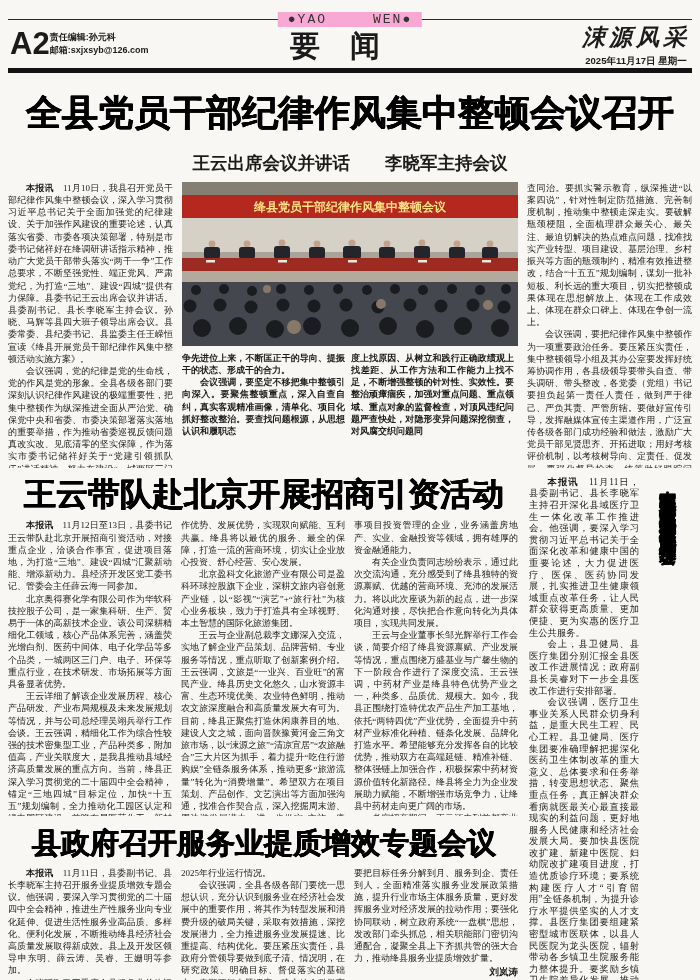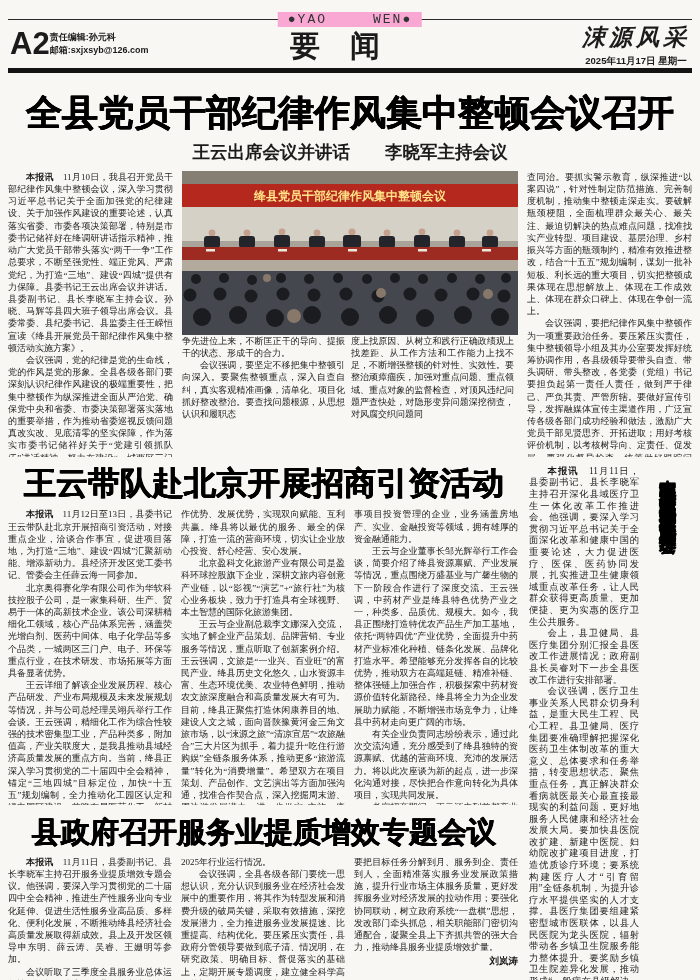--- a/index.html
+++ b/index.html
@@ -24,35 +24,35 @@
   .masthead{font-size:23px;font-weight:900;font-style:italic;letter-spacing:4px;
             font-family:"Liberation Serif","DejaVu Serif",serif;}
   .dateline{font-size:9.5px;font-weight:700;margin-top:2px;
             font-family:"Liberation Sans","DejaVu Sans",sans-serif;text-align:center;}
   .black-rule{height:5px;background:#141414;margin-top:2px;}
   
   .bigtitle{font-family:"Liberation Sans","DejaVu Sans",sans-serif;font-weight:900;color:#000;
             text-align:center;line-height:1.08;
             text-shadow:0.6px 0 0 #000,-0.6px 0 0 #000,0 0.4px 0 #000;}
   .t1{font-size:36px;margin-top:21px;letter-spacing:0px;}
-  .sub1{font-size:17.5px;font-weight:700;text-align:center;margin-top:7px;
+  .sub1{font-size:17.5px;font-weight:700;text-align:center;margin-top:18px;
         font-family:Liberation Serif, serif;}
   
   .bt p{margin:0;font-size:9px;line-height:12.2px;text-align:justify;text-indent:2em;
         font-family:"Liberation Serif","DejaVu Serif",serif;}
   .bt p.cont{text-indent:0;}
   .bt .lead{font-family:"Liberation Sans","DejaVu Sans",sans-serif;font-weight:900;}
   .byline{text-align:right;font-weight:700;font-size:9.5px;margin-top:2px;
           font-family:"Liberation Sans","DejaVu Sans",sans-serif;}
   
   .a1-body{display:flex;gap:9px;margin-top:7px;height:286px;overflow:hidden;}
   .colN{width:165px;overflow:hidden;}
   .mid{width:336px;}
   .photo{width:324px;height:164px;background:#3b82f6;}
-  .mid-cols{display:flex;gap:6px;height:112px;overflow:hidden;}
+  .mid-cols{display:flex;gap:6px;margin-top:6px;height:112px;overflow:hidden;font-weight:bold;}
   .mid-col{width:163px;overflow:hidden;}
   
   .lower{display:flex;gap:9px;margin-top:9px;height:538px;}
   .lower-left{width:512px;}
   .t2{font-size:32px;}
   .a2-body{display:flex;gap:9px;margin-top:8px;height:297px;overflow:hidden;}
   .colW{width:164px;overflow:hidden;}
   .t4{font-size:29px;margin-top:12px;}
   .a4-body{display:flex;gap:9px;margin-top:7px;height:138px;overflow:hidden;}
   
@@ -205,22 +205,22 @@
             <p>王云详细了解该企业发展历程、核心产品研发、产业布局规模及未来发展规划等情况，并与公司总经理吴翊兵举行工作会谈。王云强调，精细化工作为综合性较强的技术密集型工业，产品种类多，附加值高，产业关联度大，是我县推动县域经济高质量发展的重点方向。当前，绛县正深入学习贯彻党的二十届四中全会精神，锚定“三地四城”目标定位，加快“十五五”规划编制，全力推动化工园区认定和绿电园区建设，前瞻布局医药化工、新材料、高端装备制造等产业项目，促进传统产业存量焕新、战新产业增量壮大，着力构建具有绛县特色的现代化产业体系。奥得赛公司科研技术领先、人才实力雄厚，双方合作有基础、有条件。希望进一步加强对接，抢抓机遇，努力把各自的产业优势、资源优势转化为合</p>
           </div>
           <div class="colW">
             <p class="cont">作优势、发展优势，实现双向赋能、互利共赢。绛县将以最优的服务、最全的保障，打造一流的营商环境，切实让企业放心投资、舒心经营、安心发展。</p>
             <p>北京盈科文化旅游产业有限公司是盈科环球控股旗下企业，深耕文旅内容创意产业链，以“影视”“演艺”+“旅行社”为核心业务板块，致力于打造具有全球视野、本土智慧的国际化旅游集团。</p>
             <p>王云与企业副总裁李文娜深入交流，实地了解企业产品策划、品牌营销、专业服务等情况，重点听取了创新案例介绍。王云强调，文旅是“一业兴、百业旺”的富民产业。绛县历史文化悠久，山水资源丰富、生态环境优美、农业特色鲜明，推动农文旅深度融合和高质量发展大有可为。目前，绛县正聚焦打造休闲康养目的地、建设人文之城，面向晋陕豫黄河金三角文旅市场，以“涑源之旅”“清凉宜居”“农旅融合”三大片区为抓手，着力提升“吃住行游购娱”全链条服务体系，推动更多“旅游流量”转化为“消费增量”。希望双方在项目策划、产品创作、文艺演出等方面加强沟通，找准合作契合点，深入挖掘周末游、周边游发展潜力，进一步做实“文旅＋康养、＋演艺、＋体育”等领域结合文章，不断创新消费新场景、拓展消费新业态，让广大游客在绛县“留得住、玩得好”。诚邀盈科旅游公司到绛考察，布局产业新项目，开拓市场新空间。</p>
 
           </div>
           <div class="colW">
             <p class="cont">事项目投资管理的企业，业务涵盖房地产、实业、金融投资等领域，拥有雄厚的资金融通能力。</p>
+            <p>有关企业负责同志纷纷表示，通过此次交流沟通，充分感受到了绛县独特的资源禀赋、优越的营商环境、充沛的发展活力。将以此次座谈为新的起点，进一步深化沟通对接，尽快把合作意向转化为具体项目，实现共同发展。</p>
             <p>王云与企业董事长邹光辉举行工作会谈，简要介绍了绛县资源禀赋、产业发展等情况，重点围绕万盛基业与广馨生物的下一阶段合作进行了深度交流。王云强调，中药材产业是绛县特色优势产业之一，种类多、品质优、规模大。如今，我县正围绕打造特优农产品生产加工基地，依托“两特四优”产业优势，全面提升中药材产业标准化种植、链条化发展、品牌化打造水平。希望能够充分发挥各自的比较优势，推动双方在高端延链、精准补链、整体强链上加强合作，积极探索中药材资源价值转化新路径。绛县将全力为企业发展助力赋能，不断增强市场竞争力，让绛县中药材走向更广阔的市场。</p>
-            <p>有关企业负责同志纷纷表示，通过此次交流沟通，充分感受到了绛县独特的资源禀赋、优越的营商环境、充沛的发展活力。将以此次座谈为新的起点，进一步深化沟通对接，尽快把合作意向转化为具体项目，实现共同发展。</p>
             <p>考察招商期间，王云还来到首都产业建设集团，与集团董事长安笑南就康源医药中间体项目要素保障和落地建设等，进行了进一步对接洽谈，达成广泛共识。</p>
 
           </div>
         </div>
       </div>
 
       <div>
         <div class="bigtitle t4">县政府召开服务业提质增效专题会议</div>
         <div class="a4-body bt">
           <div class="colW">

